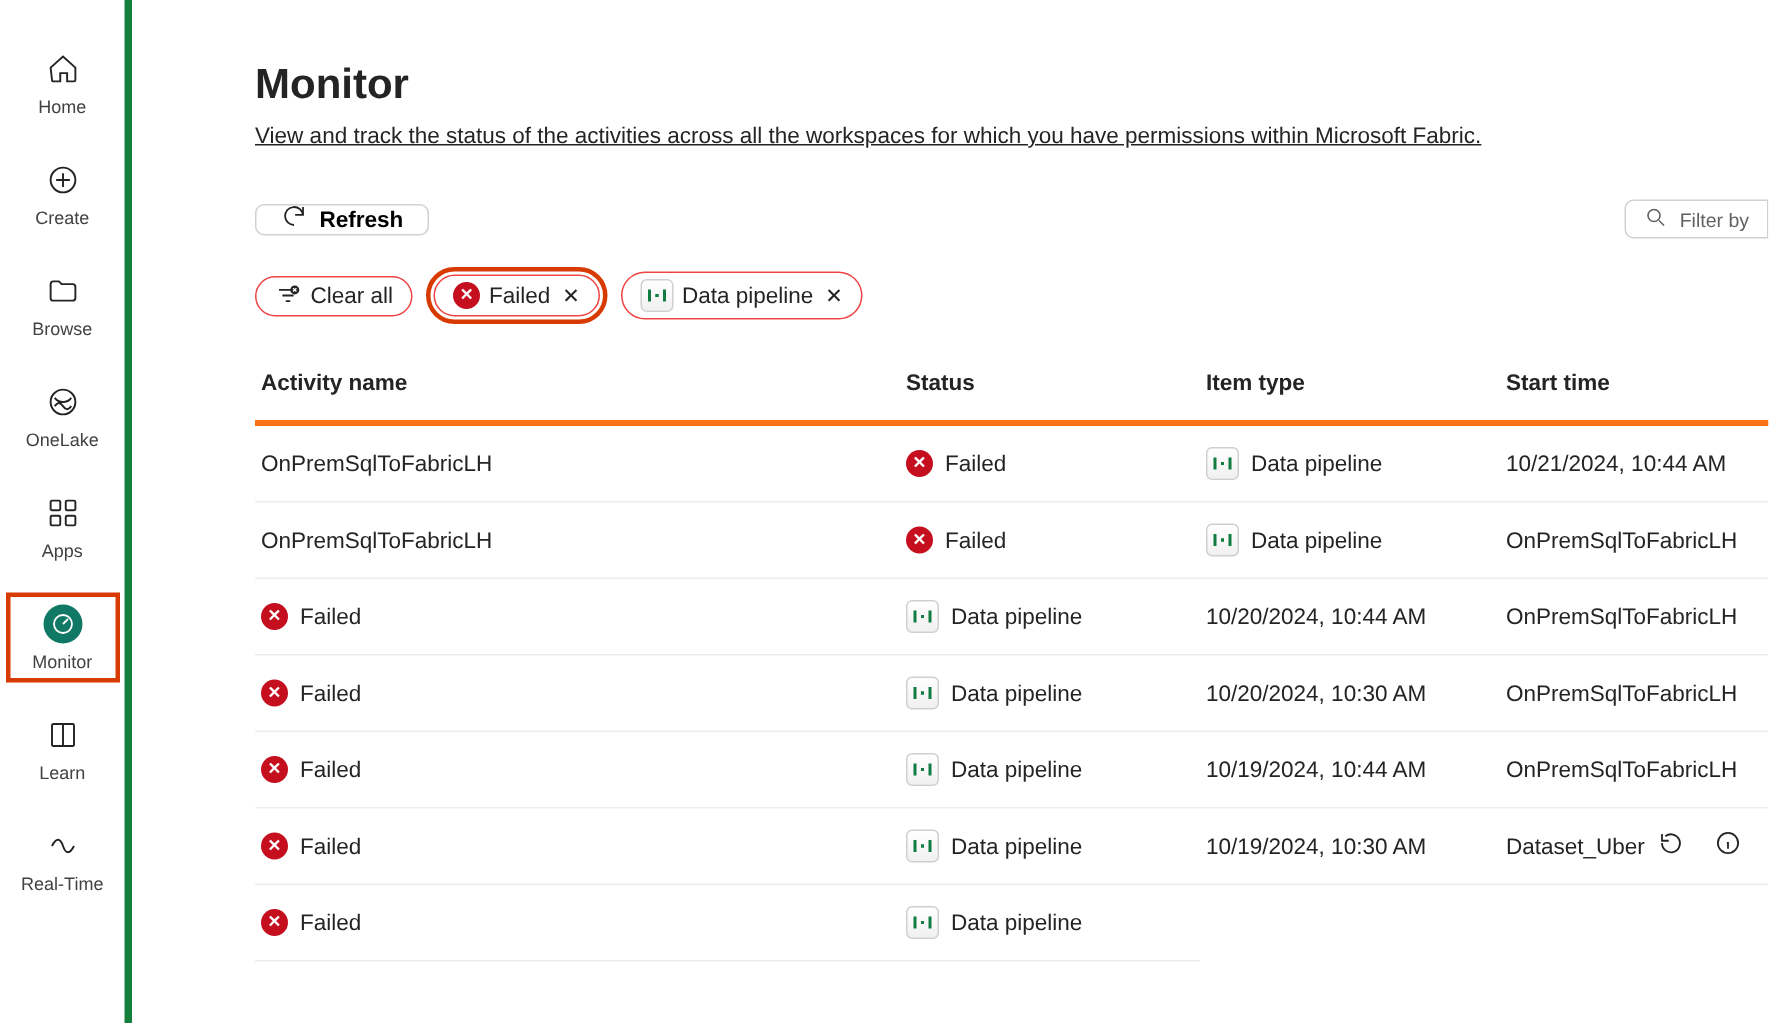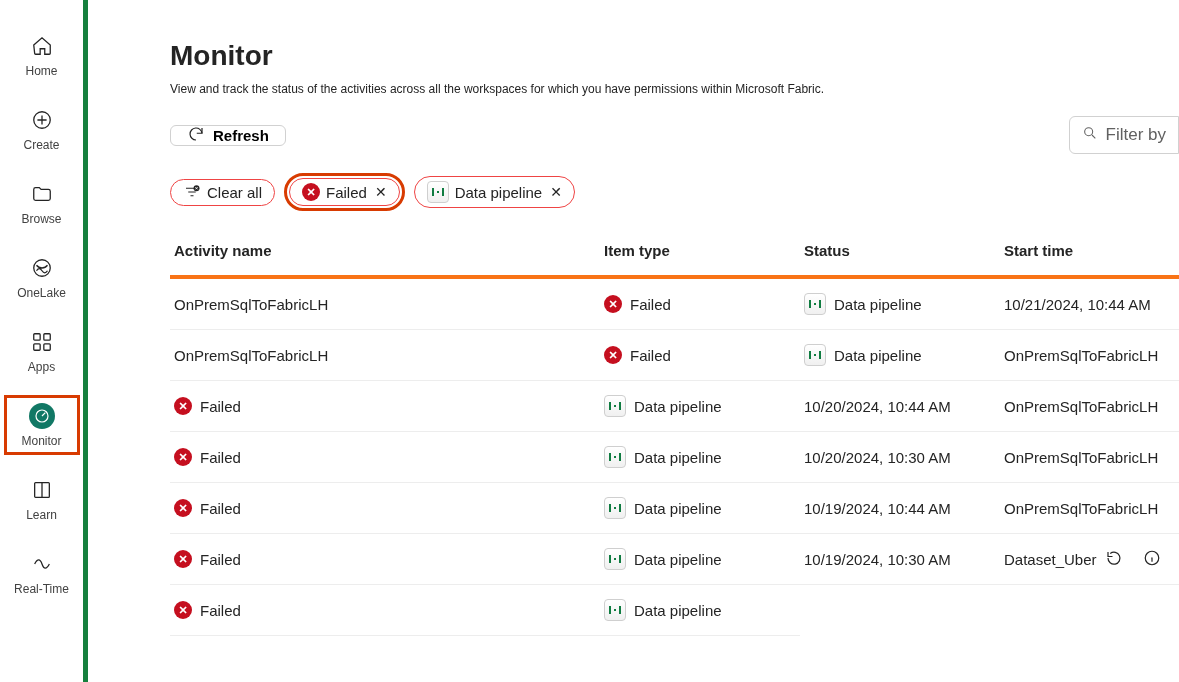--- a/index.html
+++ b/index.html
@@ -67,22 +67,23 @@
     flex: 1;
     padding: 40px 0 0 82px;
     overflow: hidden;
   }
   h1 {
     font-size: 28px;
     font-weight: 600;
     margin: 0 0 10px 0;
   }
   .subtitle {
-    font-size: 12px;
-    margin: 0 0 20px 0;
+    font-size: 15px;
+    margin: 0 0 34px 0;
+    text-decoration: underline;
   }
 
   .toolbar {
     display: flex;
     align-items: center;
     gap: 12px;
     margin-bottom: 22px;
   }
   .btn {
     display: inline-flex;
@@ -100,26 +101,26 @@
 
   .filter-actions-row {
     flex: 1;
     display: flex;
     justify-content: flex-end;
     padding-right: 0;
   }
   .filter-by {
     border: 1px solid #d1d1d1;
     border-radius: 6px 0 0 6px;
-    height: 38px;
+    height: 26px;
     display: inline-flex;
     align-items: center;
     gap: 8px;
     padding: 0 12px;
-    font-size: 17px;
+    font-size: 13px;
     color: #616161;
   }
 
   .chips {
     display: flex;
     align-items: center;
     gap: 14px;
     margin-bottom: 18px;
   }
   .chip {
@@ -355,22 +356,22 @@
         <span class="pipeline-chip">
             <span class="pipeline-glyph"></span>
           </span>
         <span>Data pipeline</span>
         <span class="x">✕</span>
       </div>
     </div>
 
     <div class="grid">
       <div class="th">Activity name</div>
+      <div class="th">Status</div>
       <div class="th">Item type</div>
-      <div class="th">Status</div>
       <div class="th">Start time</div>
 
     <div class="td rowname">
           <span>OnPremSqlToFabricLH</span>
         </div>
         <div class="td">
           <span class="status-fail-icon">✕</span>
           <span>Failed</span>
         </div>
         <div class="td">

